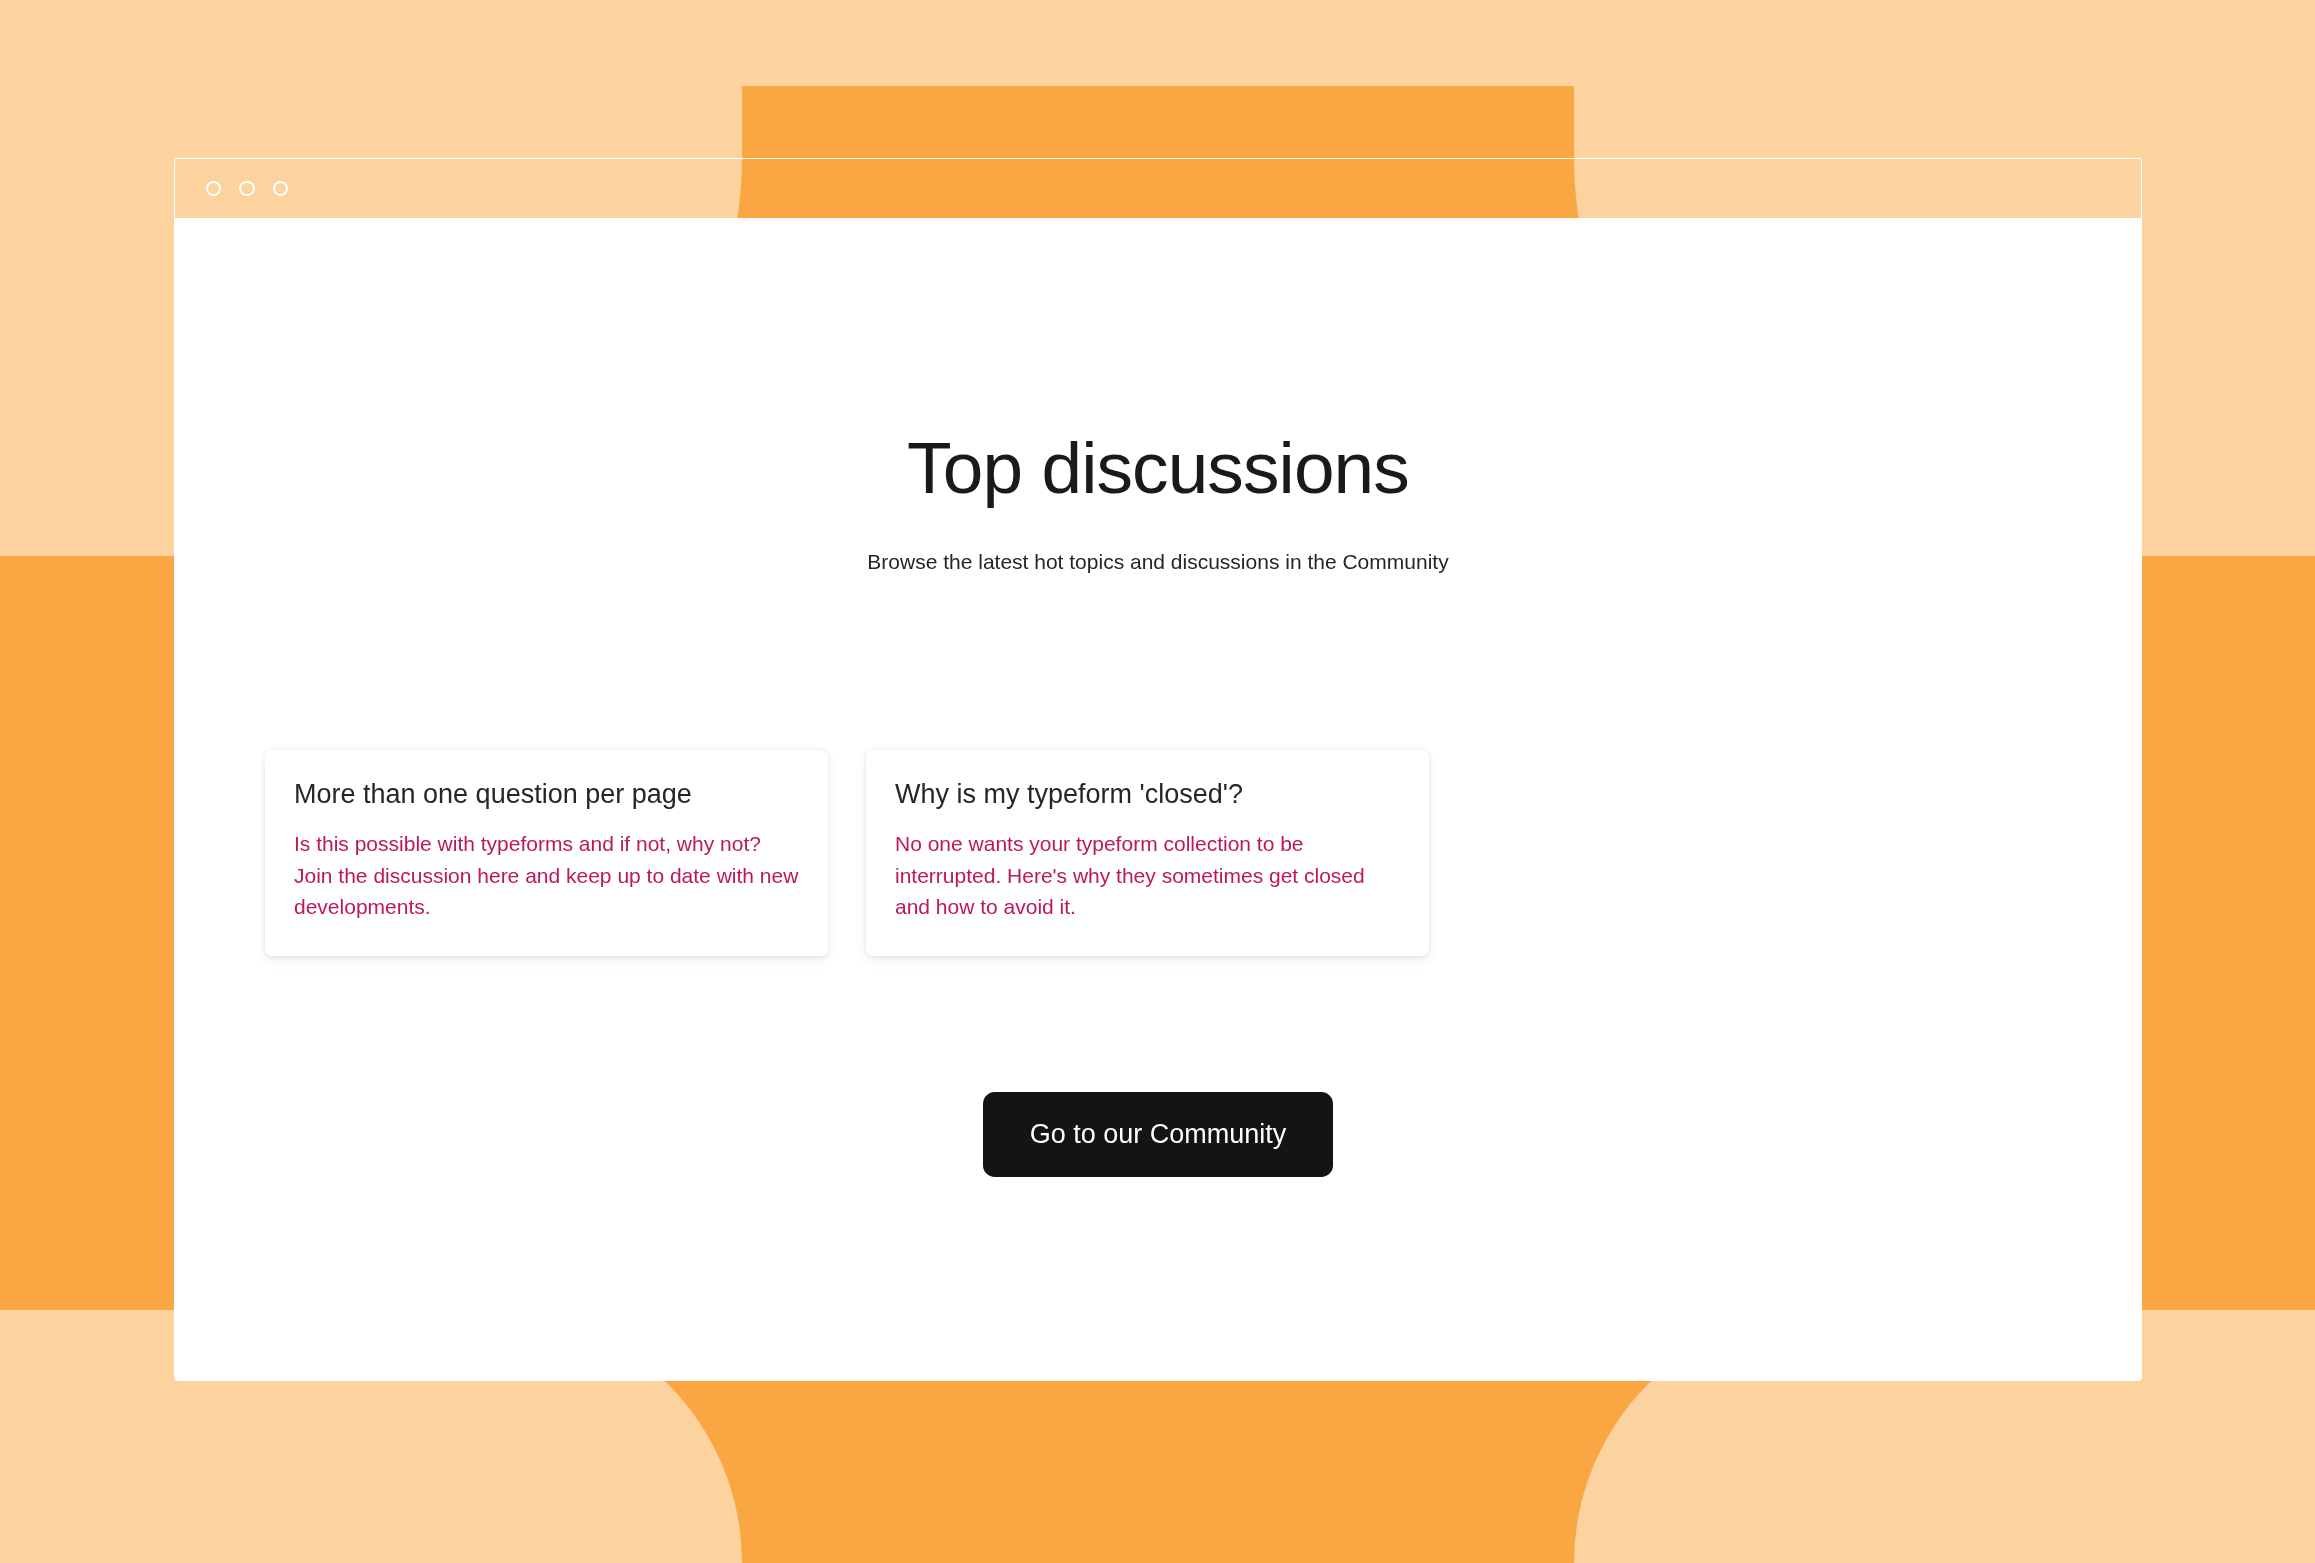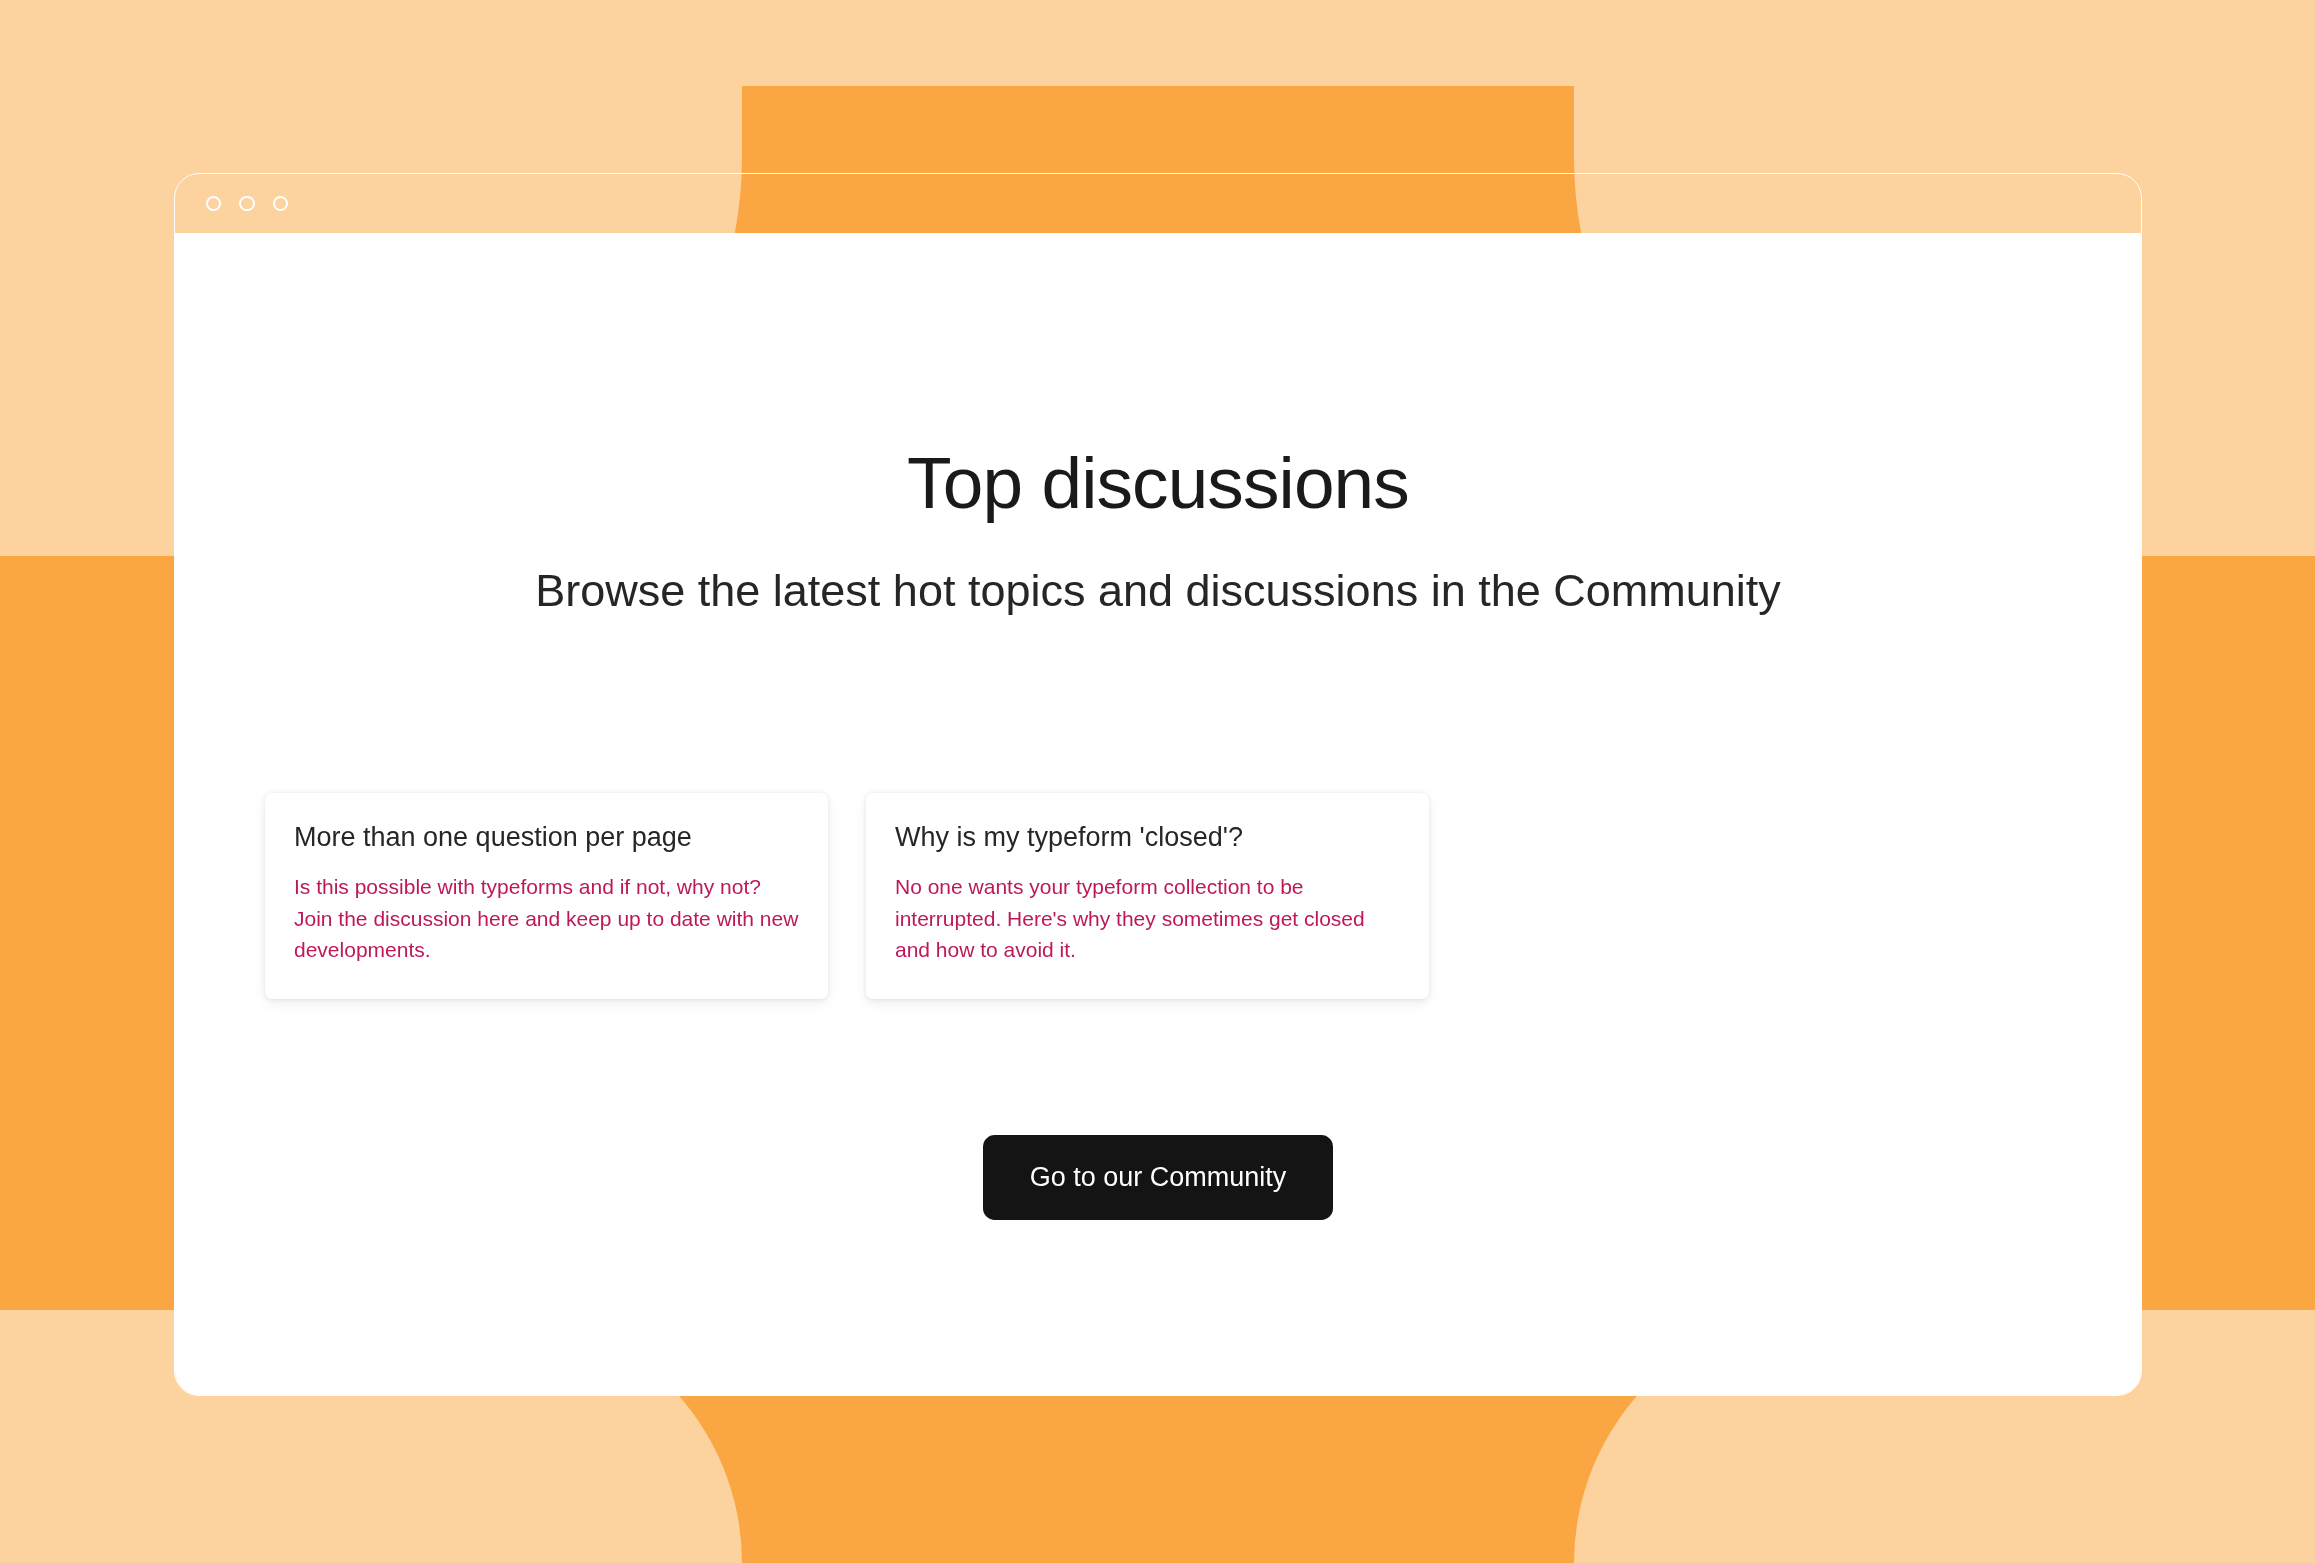--- a/index.html
+++ b/index.html
@@ -61,25 +61,25 @@
       bottom: 0;
       right: 0;
       width: 742px;
       height: 253px;
       background: #FCD29F;
       border-radius: 398px 0 0 0;
     }
 
     .browser-window {
       position: absolute;
-      top: 173px;
+      top: 158px;
       left: 174px;
       width: 1968px;
       height: 1223px;
-      border-radius: 25px;
+      border-radius: 3px;
       overflow: hidden;
       border: 1.8px solid #ffffff;
     }
 
     .browser-titlebar {
       height: 59px;
       display: flex;
       align-items: center;
       padding-left: 31px;
       gap: 18px;
@@ -103,21 +103,21 @@
 
     .page-title {
       font-size: 73px;
       font-weight: 300;
       color: #1a1a1a;
       letter-spacing: -0.9px;
       margin-bottom: 41px;
     }
 
     .page-subtitle {
-      font-size: 45px;
+      font-size: 21px;
       font-weight: 300;
       color: #262626;
       margin-bottom: 176px;
     }
 
     .cards-row {
       display: flex;
       gap: 38px;
       justify-content: flex-start;
       margin-bottom: 136px;

